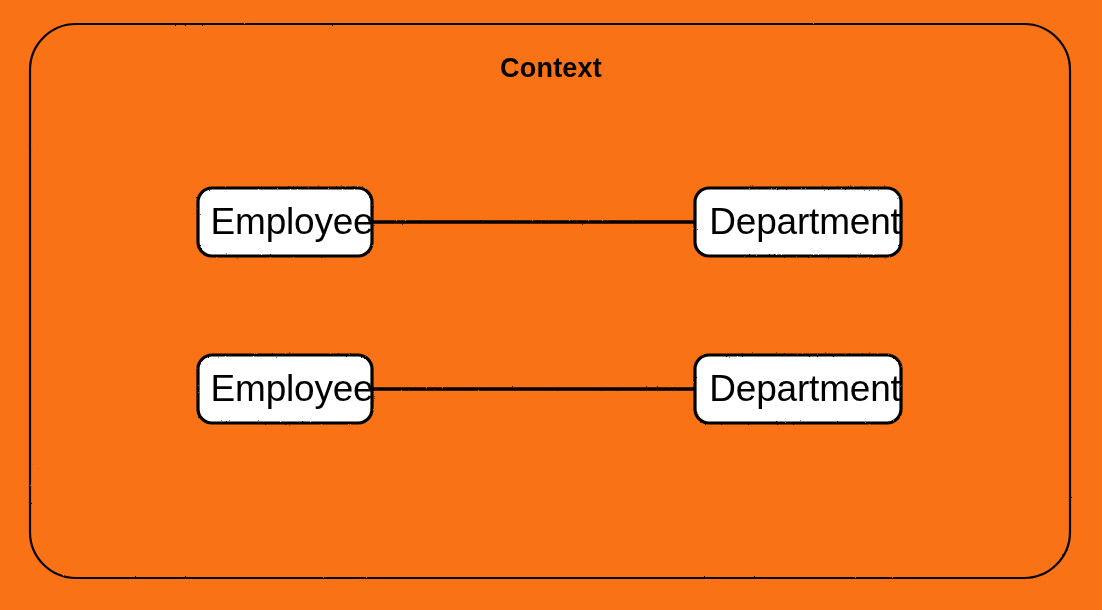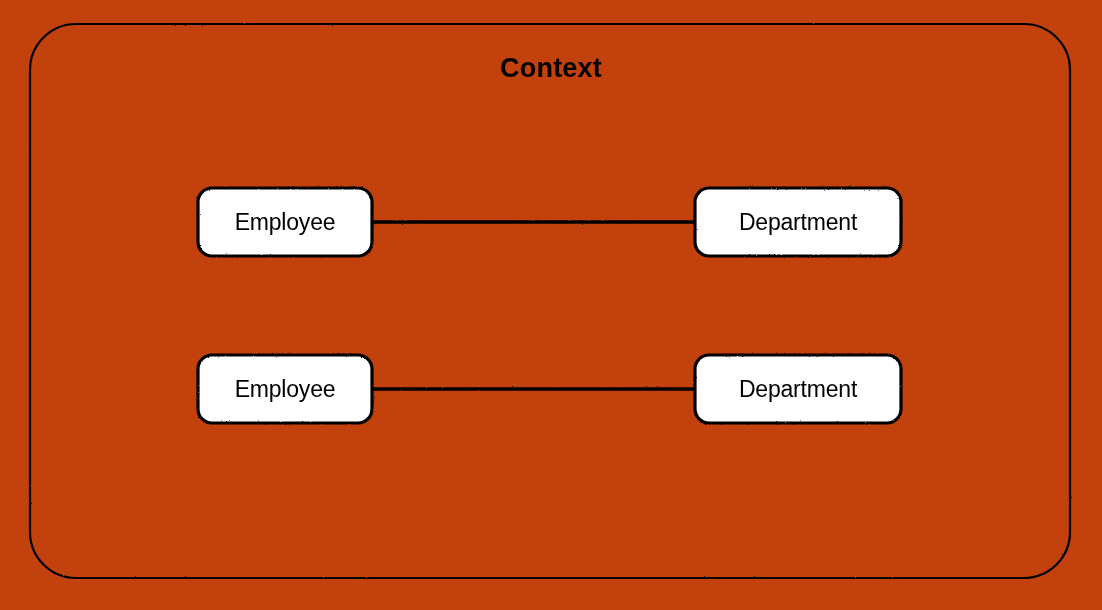--- a/index.html
+++ b/index.html
@@ -13,21 +13,21 @@
     height: 610px;
     overflow: hidden;
     font-family: "Liberation Sans", sans-serif;
     color: #000000;
   }
 
   #canvas {
     position: relative;
     width: 1102px;
     height: 610px;
-    background: #c2410c;
+    background: #f97316;
   }
 
   
   #diagram-svg {
     position: absolute;
     left: 0;
     top: 0;
     width: 1102px;
     height: 610px;
   }
@@ -53,26 +53,27 @@
     letter-spacing: 0.2px;
     font-family: "Liberation Sans", sans-serif;
     color: #000000;
   }
 
   .node-label {
     position: absolute;
     display: flex;
     align-items: center;
     justify-content: center;
-    font-size: 23px;
+    font-size: 37px;
     font-weight: normal;
     letter-spacing: -0.2px;
     font-family: "Liberation Sans", sans-serif;
     color: #000000;
     white-space: nowrap;
+    padding-left: 7px;
   }
 
   
   .hit {
     position: absolute;
     background: transparent;
   }
 </style>
 </head>
 <body>

